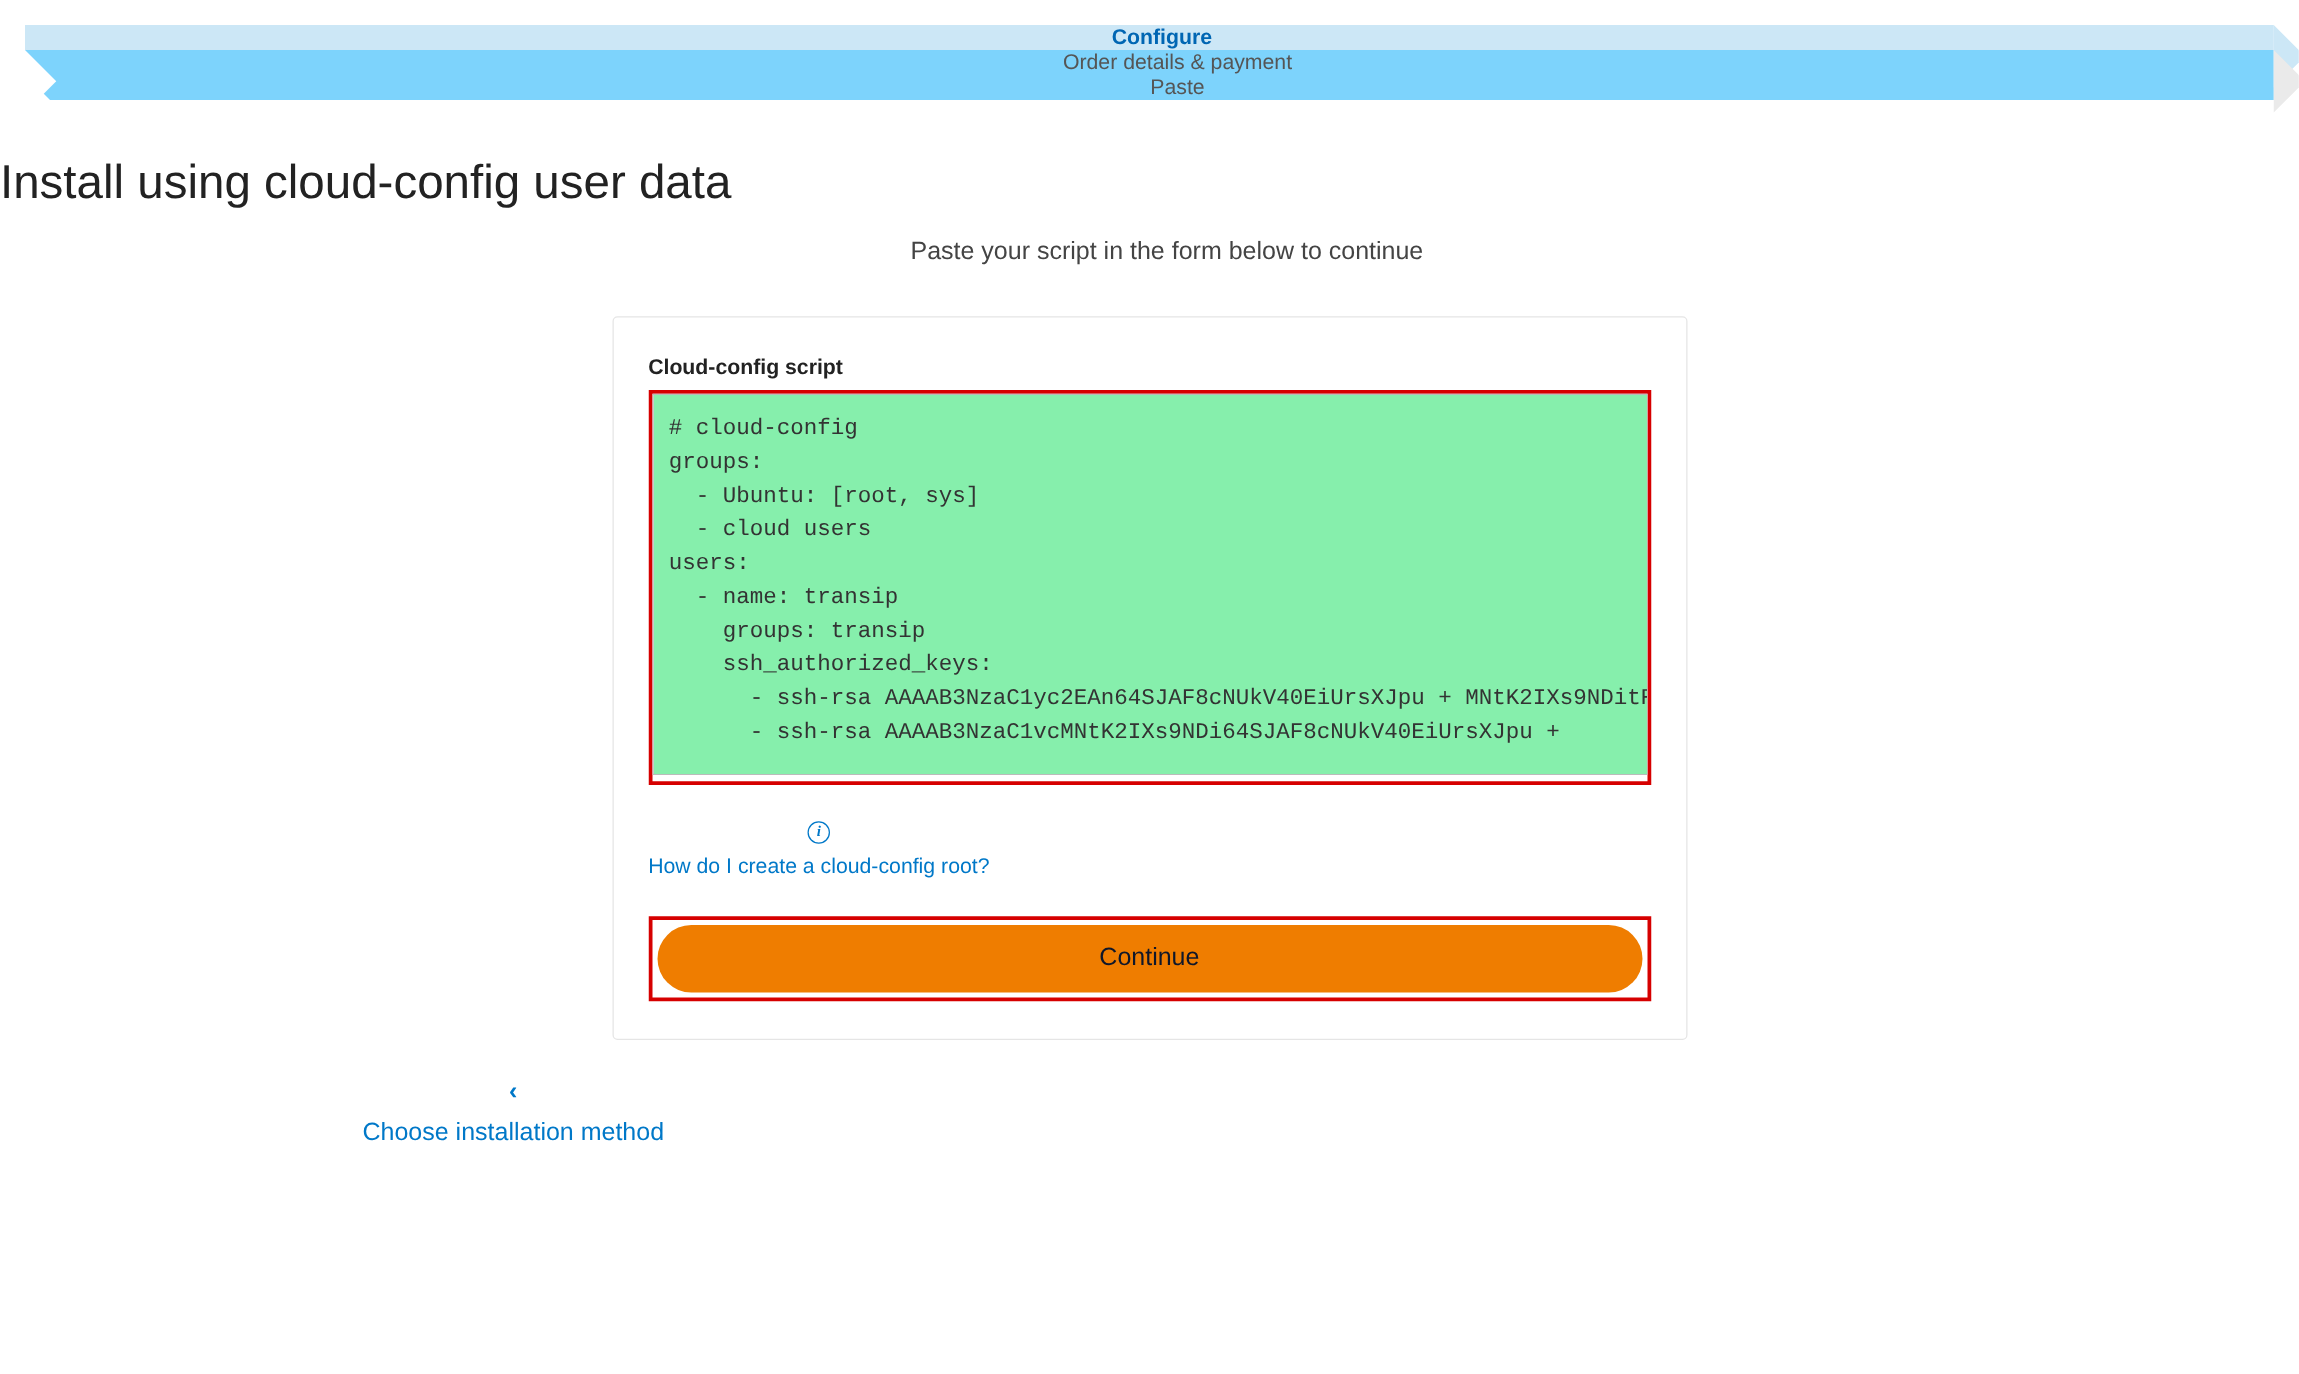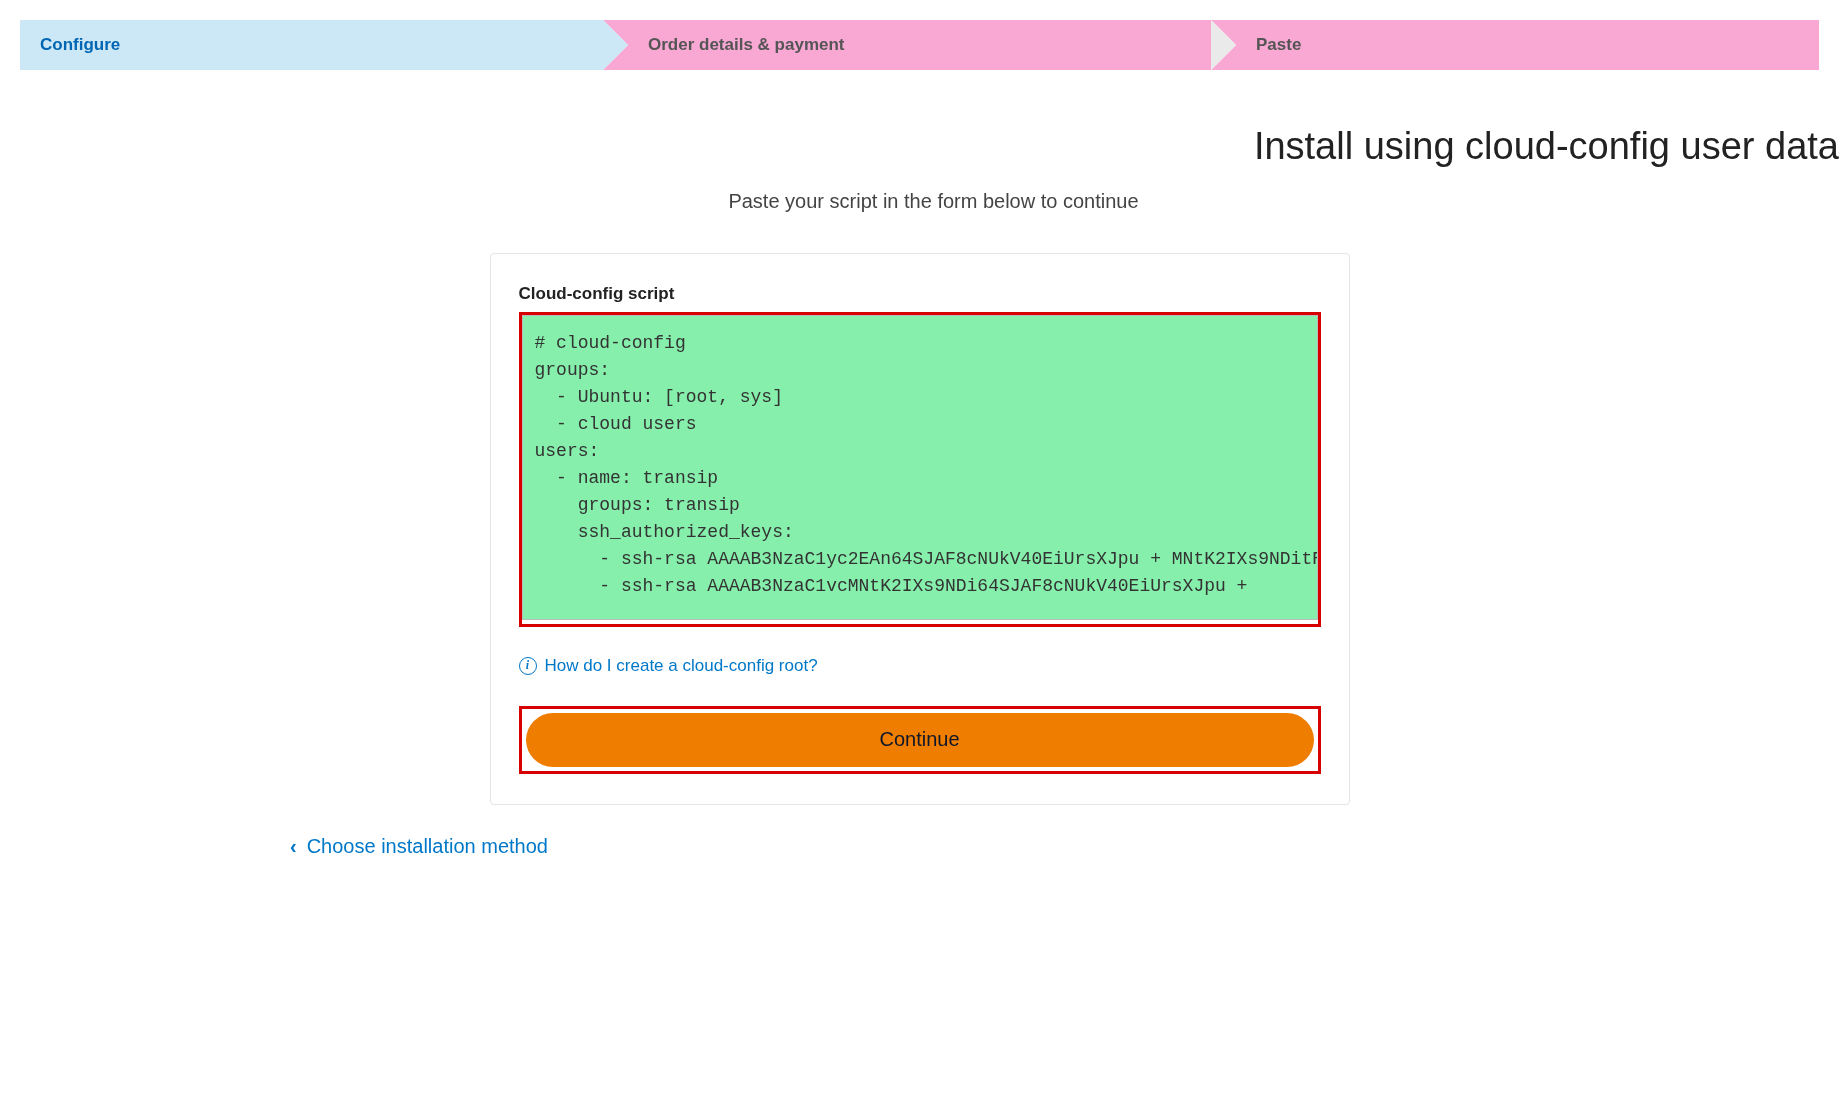--- a/index.html
+++ b/index.html
@@ -1,39 +1,39 @@
 <!DOCTYPE html>
 <html><head>
   <meta charset="utf-8">
   <style>
     * {
       margin: 0;
       padding: 0;
       box-sizing: border-box;
+      flex-direction: column;
     }
     body {
       font-family: "Segoe UI", Arial, sans-serif;
       background: #ffffff;
       color: #333;
     }
     .progress-bar {
       display: flex;
       margin: 20px 20px 0 20px;
       height: 50px;
     }
     .progress-step {
       flex: 1;
       display: flex;
       align-items: center;
       padding-left: 20px;
       font-size: 17px;
       position: relative;
-      background: #f9a8d4;
+      background: #7dd3fc;
       color: #555;
-      font-weight: bold;
     }
     .progress-step.active {
       background: #cce7f6;
       color: #0066b3;
       font-weight: 600;
     }
     .progress-step:not(:last-child)::after {
       content: "";
       position: absolute;
       right: -25px;
@@ -57,21 +57,21 @@
       height: 0;
       border-top: 25px solid transparent;
       border-bottom: 25px solid transparent;
       border-left: 25px solid #ffffff;
       z-index: 1;
     }
     .progress-step:not(:first-child) {
       padding-left: 45px;
     }
     .page-title {
-      text-align: right;
+      text-align: left;
       font-size: 38px;
       font-weight: 400;
       margin-top: 55px;
       color: #222;
     }
     .page-subtitle {
       text-align: center;
       font-size: 20px;
       color: #444;
       margin-top: 22px;

